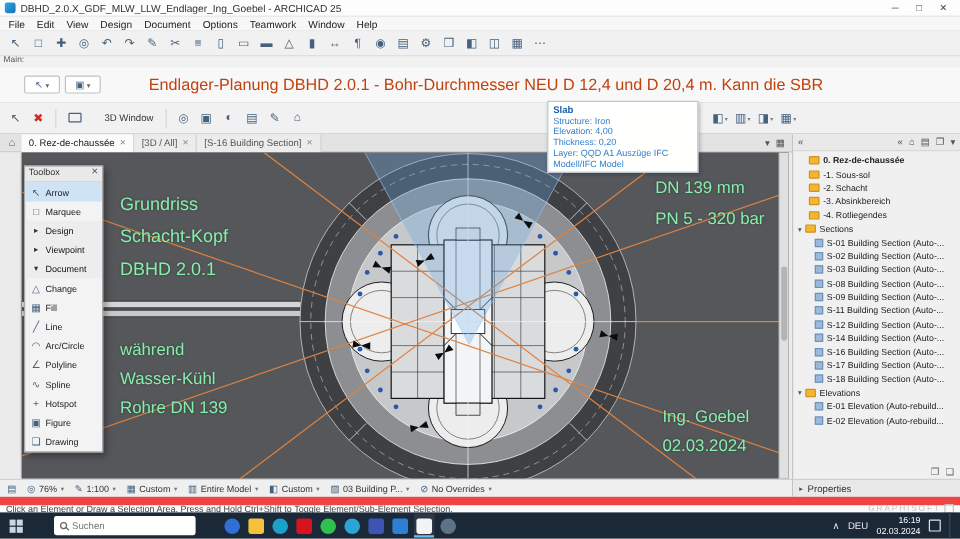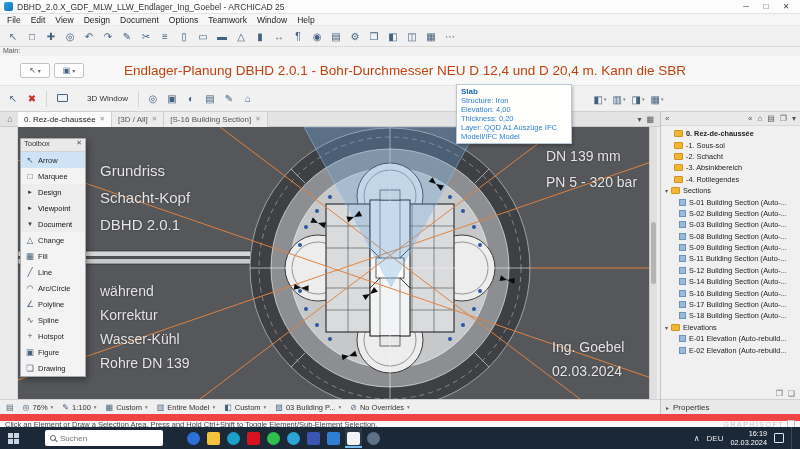--- a/index.html
+++ b/index.html
@@ -28,37 +28,37 @@
   .banner-text{position:absolute;left:124px;top:7px;font-size:13.5px;font-weight:500;color:#c2410c;white-space:nowrap}
   .toolbar2{position:absolute;top:86px;left:0;right:0;height:26px;background:#f1f1f2;border-bottom:1px solid #cfcfcf;display:flex;align-items:center;gap:3px;padding:0 5px}
   .sep{width:1px;height:16px;background:#d5d5d5;margin:0 3px}
   .t2-chip{display:flex;gap:19px;font-size:8px;color:#333;padding:0 4px}
   .monitor{width:11px;height:8px;border:1px solid #44617e;border-radius:1px}
   .t-ic.red{color:#cf2a21}
   .t2-right{position:absolute;left:592px;top:0;height:26px;display:flex;align-items:center;gap:3px}
   .t2-right .t-ic::after{content:"▾";font-size:5px;color:#777;margin-left:1px}
 
   
-  .tooltip{position:absolute;left:456px;top:84px;width:116px;background:#fffffe;border:1px solid #b9c6d3;box-shadow:1px 2px 3px rgba(0,0,0,.25);padding:2px 4px;z-index:40}
+  .tooltip{position:absolute;left:456px;top:84px;width:126px;background:#fffffe;border:1px solid #b9c6d3;box-shadow:1px 2px 3px rgba(0,0,0,.25);padding:2px 4px;z-index:40}
   .tt-title{font-size:8px;font-weight:bold;color:#1a5fae}
   .tt-line{font-size:7.5px;color:#2f7fd0;line-height:9px}
 
   
   .tabbar{position:absolute;top:112px;left:0;width:660px;height:15px;background:#e3e3e3;border-bottom:1px solid #cacaca;display:flex;align-items:center;padding-left:2px}
   .tab-home{width:16px;text-align:center;font-size:9px;color:#555}
   .tab{display:flex;align-items:center;gap:4px;height:15px;padding:0 6px;font-size:8px;color:#555;background:#ececec;border-right:1px solid #d0d0d0;white-space:nowrap}
   .tab.active{background:#fbfbfb;color:#222}
   .tab .x{font-size:6.5px;color:#888}
   .tab-right{margin-left:auto;display:flex;gap:5px;padding-right:6px;font-size:8px;color:#555}
 
   
   .leftstrip{position:absolute;left:0;top:127px;width:18px;height:272px;background:#ebebeb;border-right:1px solid #d6d6d6}
   .canvas{position:absolute;left:18px;top:127px;width:639px;height:272px;background:#55575a;overflow:hidden}
   .canvas svg{position:absolute;left:0;top:0}
-  .ann{position:absolute;color:#e5e5e5;text-shadow:0 0 2px rgba(0,0,0,.45);white-space:nowrap}
+  .ann{position:absolute;color:#86efac;text-shadow:0 0 2px rgba(0,0,0,.45);white-space:nowrap}
   .ann-lt{left:82px;top:30px;font-size:15px;line-height:27px}
   .ann-lb{left:82px;top:152px;font-size:14px;line-height:24px}
   .ann-rt{left:528px;top:16px;font-size:14px;line-height:26px}
   .ann-rb{left:534px;top:208px;font-size:14px;line-height:24px}
   .vscroll{position:absolute;right:0;top:0;width:8px;height:100%;background:#e0e0e0;border-left:1px solid #c8c8c8}
   .vthumb{position:absolute;left:1px;top:95px;width:5px;height:62px;background:#b4b4b4;border-radius:3px}
 
   
   .toolbox{position:absolute;left:20px;top:138px;width:66px;background:#f3f3f3;border:1px solid #a9a9a9;box-shadow:2px 3px 6px rgba(0,0,0,.35);z-index:30}
   .tb-head{height:13px;display:flex;align-items:flex-start;justify-content:space-between;padding:0 3px;font-size:7.5px;color:#333;background:#e9e9e9;border-bottom:1px solid #d2d2d2}
@@ -348,21 +348,20 @@
 
   <div class="ann ann-lt">
 
   <div>Grundriss</div>
       <div>Schacht-Kopf</div>
       <div>DBHD 2.0.1</div>
     </div>
   <div class="ann ann-lb">
 
   <div>während</div>
-      <div>Korrektur</div>
       <div>Wasser-Kühl</div>
       <div>Rohre DN 139</div>
     </div>
   <div class="ann ann-rt">
 
   <div>DN 139 mm</div>
       <div>PN 5 - 320 bar</div>
     </div>
   <div class="ann ann-rb">
 

